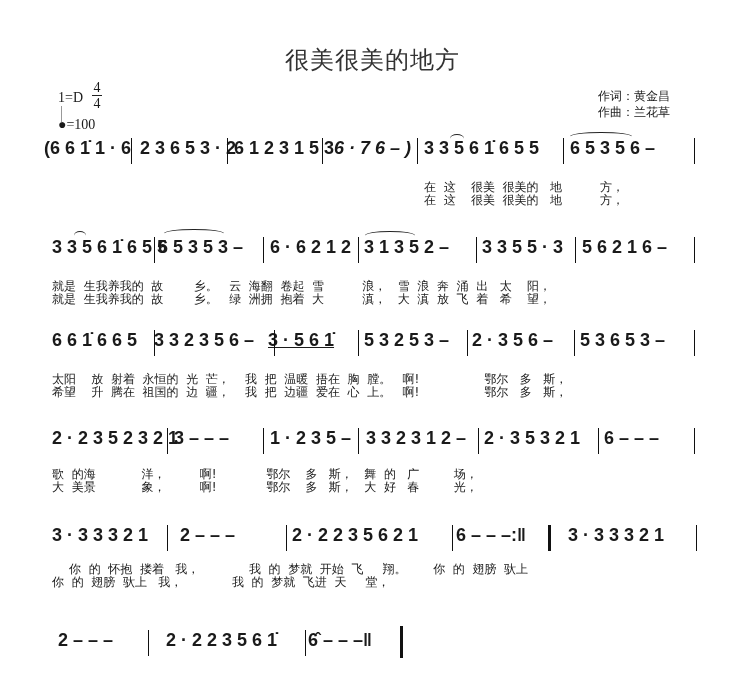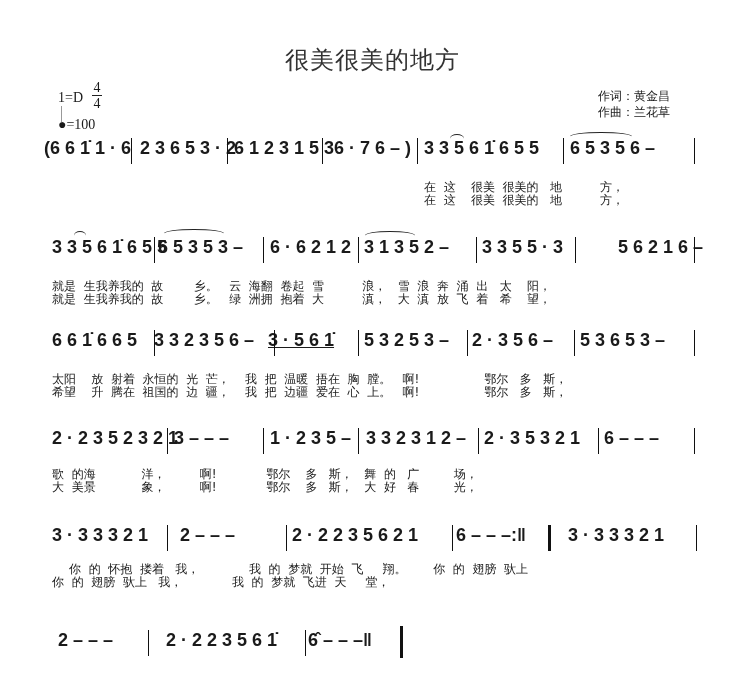--- a/index.html
+++ b/index.html
@@ -35,21 +35,21 @@
 <div class="credits">
   <div>作词：黄金昌</div>
   <div>作曲：兰花草</div>
 </div>
 
 <div class="row" style="top:138px;">
   <div class="notes" style="left:44px;">
     <span class="seg" style="left:0;">(6 6 1̇ 1 · 6</span>
     <span class="seg" style="left:96px;">2 3 6 5 3 · 2</span>
     <span class="seg" style="left:190px;">6 1 2 3 1 5 3</span>
-    <span class="seg" style="left:290px;">6 · 7 6  – )</span>
+    <span class="seg" style="left:290px;font-style:italic;">6 · 7 6  – )</span>
     <span class="seg" style="left:380px;">3  3 5  6 1̇  6 5 5</span>
     <span class="seg" style="left:526px;">6 5  3 5  6  –</span>
   </div>
   <div class="barline" style="left:131px;top:0;height:26px;"></div>
   <div class="barline" style="left:227px;top:0;height:26px;"></div>
   <div class="barline" style="left:322px;top:0;height:26px;"></div>
   <div class="barline" style="left:417px;top:0;height:26px;"></div>
   <div class="barline" style="left:563px;top:0;height:26px;"></div>
   <div class="barline" style="left:694px;top:0;height:26px;"></div>
   <div class="slur" style="left:450px;top:-4px;width:14px;"></div>
@@ -58,21 +58,21 @@
   <div class="lyr" style="left:424px;top:56px;">在  这    很美  很美的   地          方，</div>
 </div>
 
 <div class="row" style="top:237px;">
   <div class="notes" style="left:52px;">
     <span class="seg" style="left:0;">3 3 5 6 1̇ 6 5 5</span>
     <span class="seg" style="left:106px;">6 5  3 5 3  –</span>
     <span class="seg" style="left:218px;">6 · 6 2  1 2</span>
     <span class="seg" style="left:312px;">3 1  3 5  2  –</span>
     <span class="seg" style="left:430px;">3  3 5 5 · 3</span>
-    <span class="seg" style="left:530px;margin-left:36px;">5 6  2 1  6  –</span>
+    <span class="seg" style="left:530px;">5 6  2 1  6  –</span>
   </div>
   <div class="barline" style="left:154px;top:0;height:26px;"></div>
   <div class="barline" style="left:263px;top:0;height:26px;"></div>
   <div class="barline" style="left:358px;top:0;height:26px;"></div>
   <div class="barline" style="left:476px;top:0;height:26px;"></div>
   <div class="barline" style="left:575px;top:0;height:26px;"></div>
   <div class="barline" style="left:694px;top:0;height:26px;"></div>
   <div class="slur" style="left:74px;top:-6px;width:12px;"></div>
   <div class="slur" style="left:164px;top:-8px;width:60px;"></div>
   <div class="slur" style="left:365px;top:-6px;width:50px;"></div>

